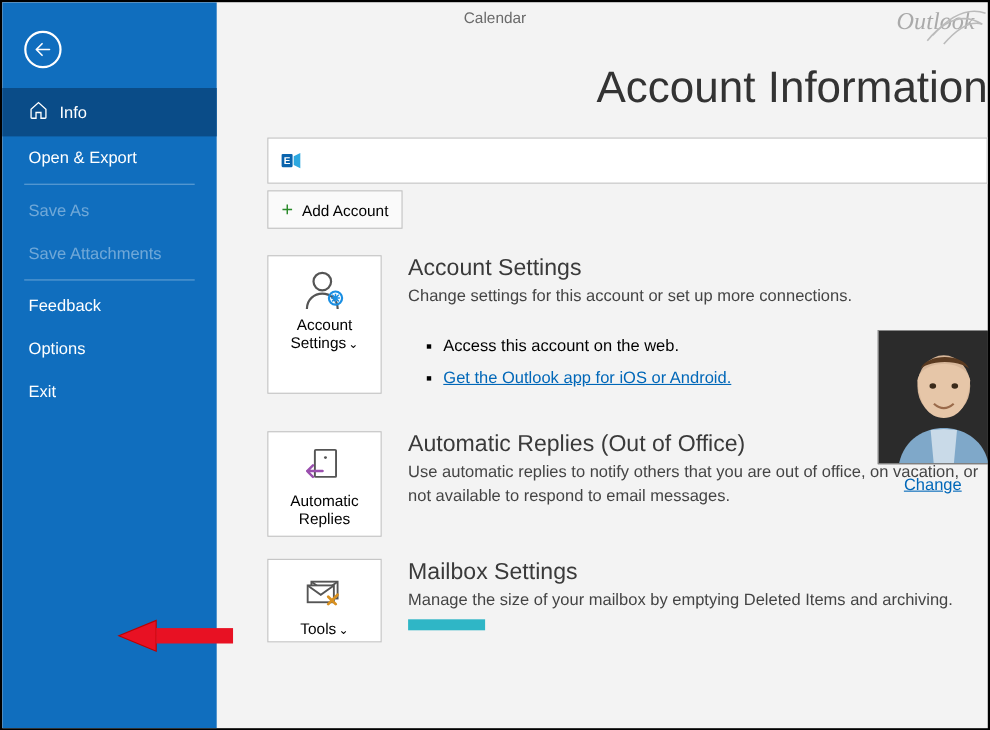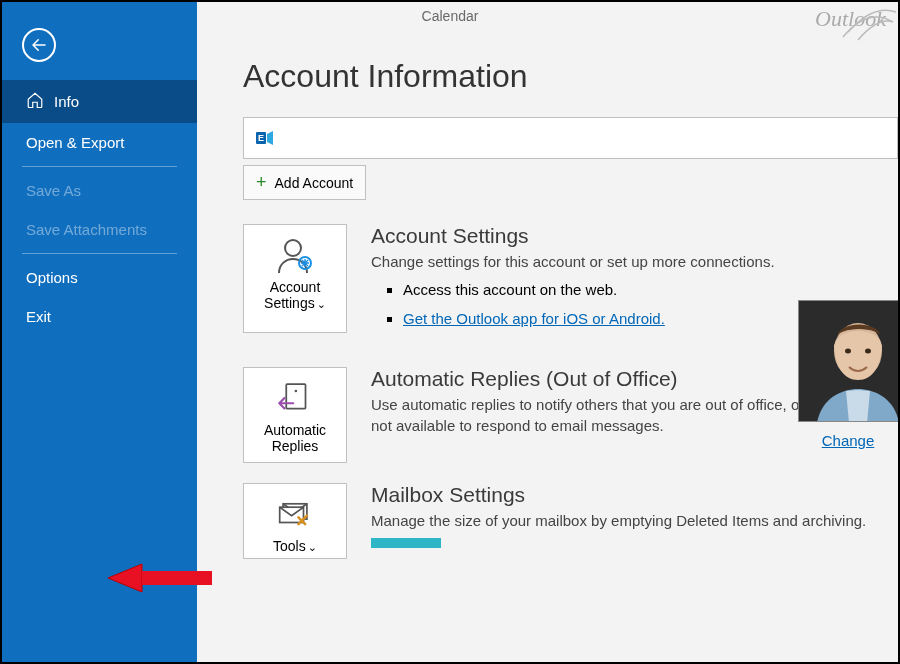--- a/index.html
+++ b/index.html
@@ -62,24 +62,25 @@
   width: 110px; height: 48px;
   pointer-events: none;
 }
 
 .content {
   position: absolute;
   left: 195px; top: 30px; right: 0; bottom: 0;
   padding: 26px 0 0 46px;
 }
 .page-title {
-  font-size: 32px;
+  font-size: 40px;
   font-weight: 300;
   color: #333;
   margin-bottom: 22px;
+  text-align: right;
 }
 .account-box {
   border: 1px solid #c0c0c0;
   background: #fff;
   height: 42px;
   display: flex; align-items: center;
   padding-left: 10px;
   margin-right: 0;
 }
 .exchange-icon {
@@ -110,21 +111,21 @@
   font-size: 14px;
   text-align: center;
   gap: 4px;
 }
 .btn-card .icon-slot { width: 48px; height: 40px; display: flex; align-items: center; justify-content: center; }
 .chev { font-size: 11px; margin-left: 2px; }
 
 .section-body { flex: 1; }
 .section-title { font-size: 21px; color: #3a3a3a; margin-bottom: 4px; }
 .section-desc { font-size: 15px; color: #444; line-height: 1.35; }
-.bullet-list { margin-top: 3px; }
+.bullet-list { margin-top: 20px; }
 .bullet-list li { list-style: square; margin-left: 32px; font-size: 15px; padding: 6px 0; }
 .link { color: #0067b8; text-decoration: underline; cursor: pointer; }
 
 .avatar-box {
   position: absolute;
   right: 0; top: 268px;
   width: 100px; text-align: center;
 }
 .avatar {
   width: 118px; height: 122px;
@@ -165,20 +166,23 @@
       <span>Open &amp; Export</span>
     </div>
   <div class="sidebar-divider"></div>
   <div class="sidebar-item disabled">
       <span>Save As</span>
     </div>
   <div class="sidebar-item disabled">
       <span>Save Attachments</span>
     </div>
   <div class="sidebar-divider"></div>
+  <div class="sidebar-item">
+      <span>Feedback</span>
+    </div>
   <div class="sidebar-item">
       <span>Options</span>
     </div>
   <div class="sidebar-item">
       <span>Exit</span>
     </div>
 </div>
 
 <svg class="red-arrow" viewBox="0 0 110 48">
   <path d="M108 24 L40 24 L40 10 L6 24 L40 38 L40 24" fill="#e81123" stroke="#b00" stroke-width="1"></path>

